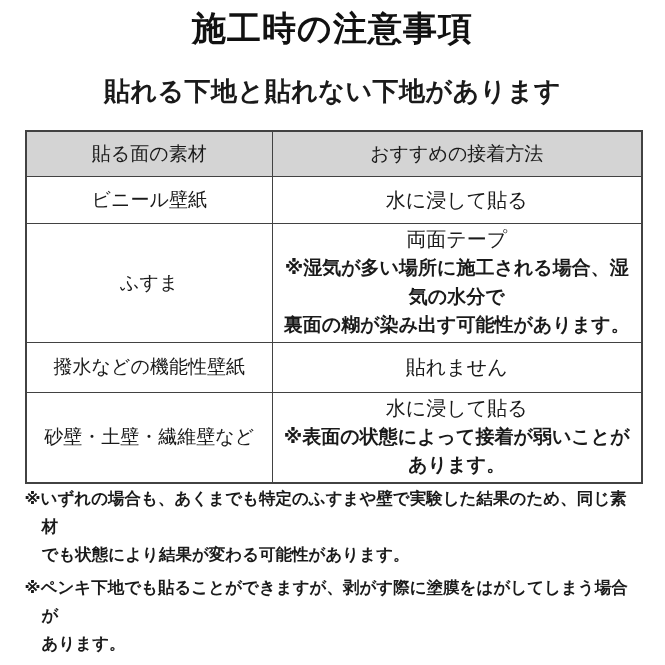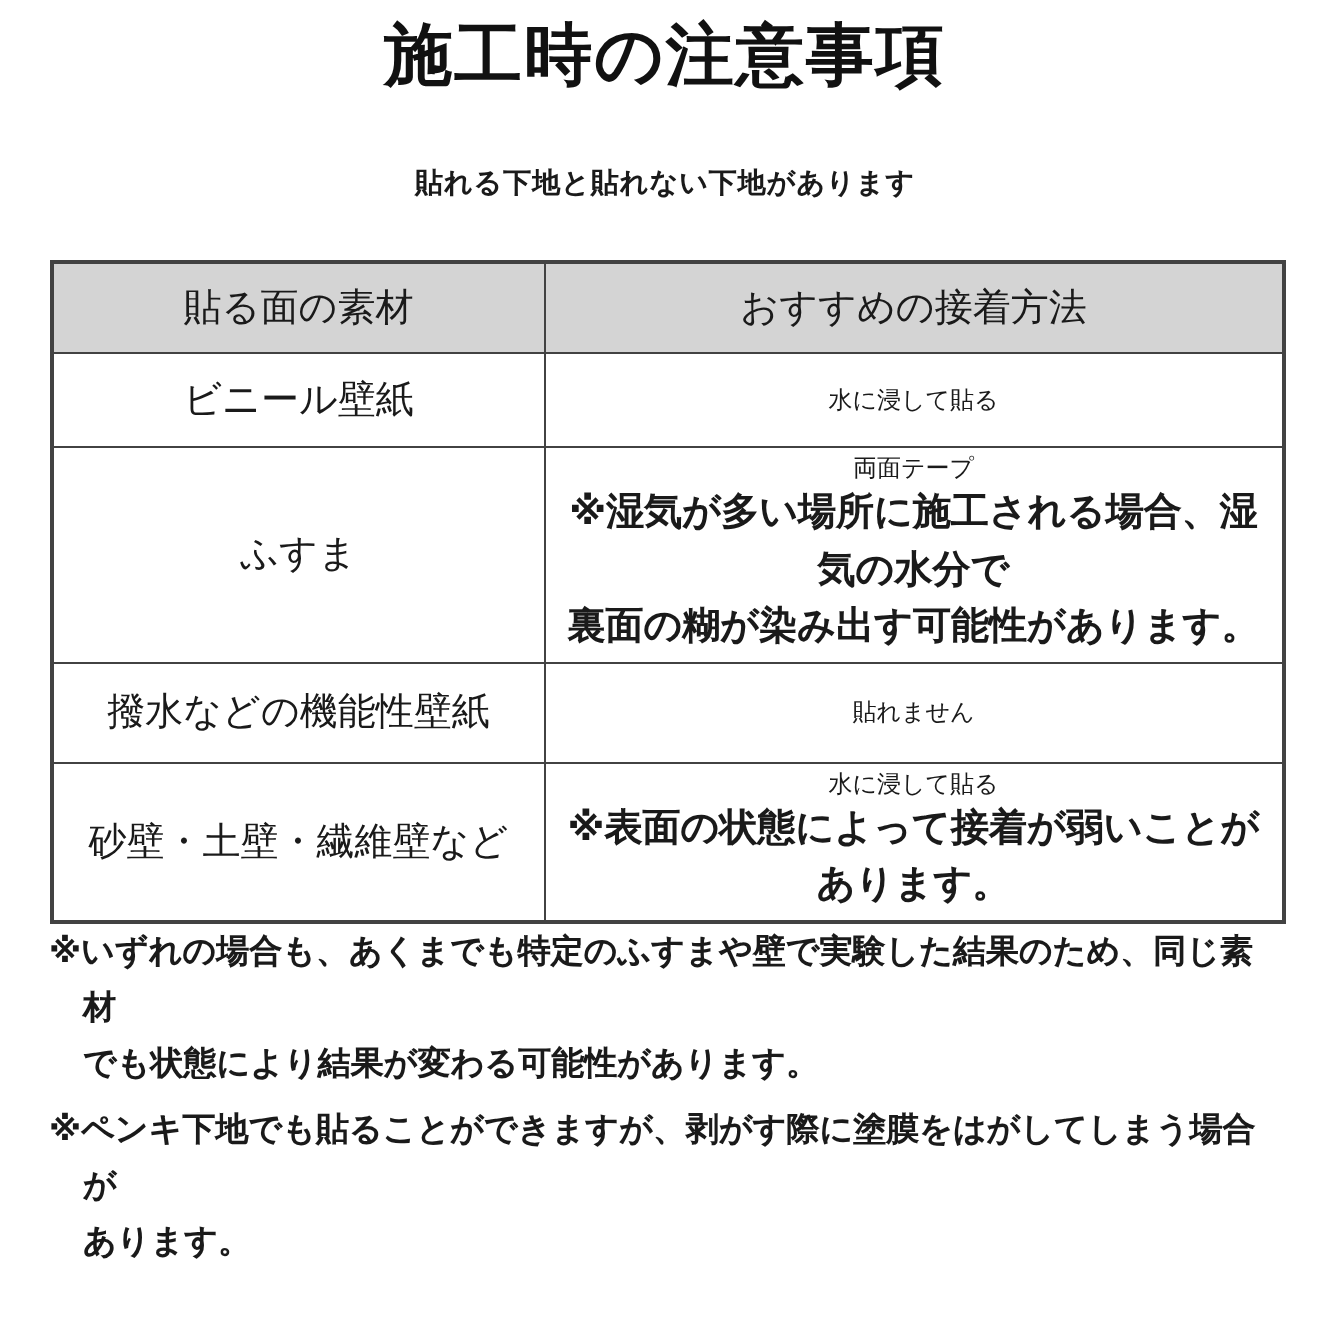--- a/index.html
+++ b/index.html
@@ -26,21 +26,21 @@
     font-weight: bold;
     font-size: 34px;
     line-height: 36px;
     letter-spacing: 1px;
     color: #111111;
   }
   .doc-subtitle {
     margin: 32px 0 0 0;
     text-align: center;
     font-weight: bold;
-    font-size: 14px;
+    font-size: 26px;
     line-height: 26px;
     letter-spacing: 0.5px;
     color: #1a1a1a;
   }
   table.surface-table {
     margin-top: 26px;
     width: 616px;
     table-layout: fixed;
     border-collapse: collapse;
     border: 2px solid #424242;
@@ -53,21 +53,21 @@
     padding: 2px 6px;
   }
   table.surface-table th {
     background: #d4d4d4;
     font-weight: normal;
     font-size: 19px;
     height: 40px;
   }
   td.material-cell { font-size: 19px; }
   .method-main {
-    font-size: 12px;
+    font-size: 20px;
     line-height: 1.35;
   }
   .cell-note {
     font-size: 19px;
     font-weight: 600;
     line-height: 1.5;
     white-space: pre-line;
     margin-top: 1px;
   }
   .cell-note:empty { display: none; }

